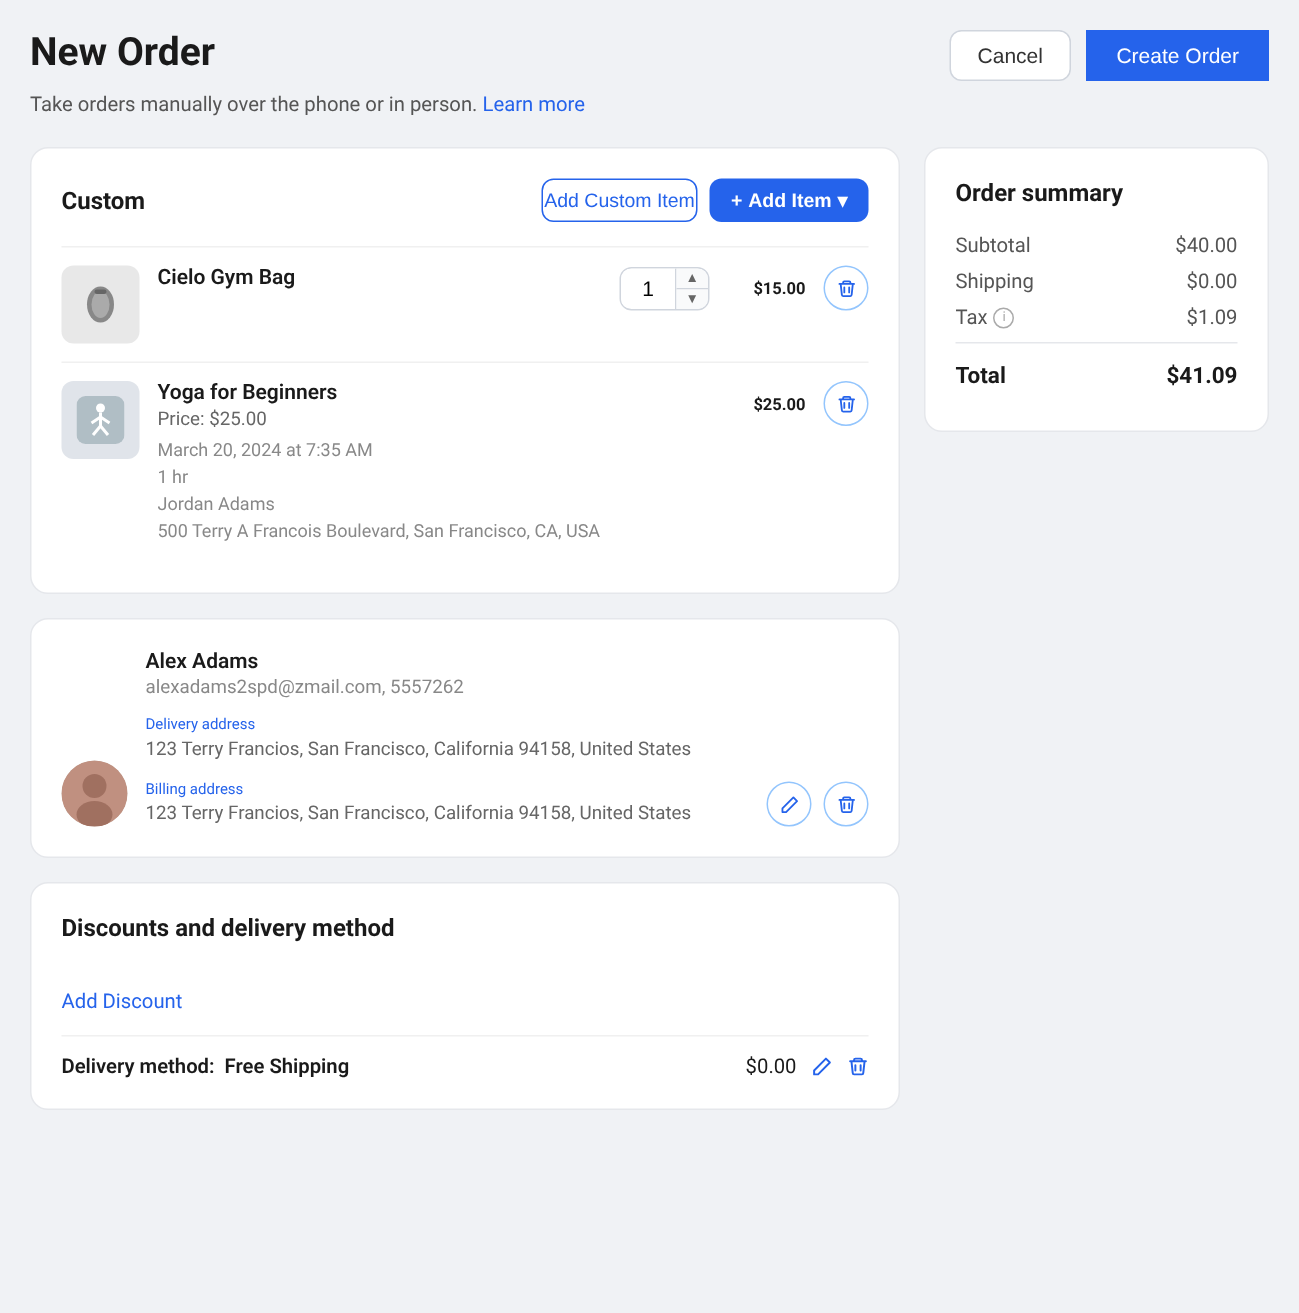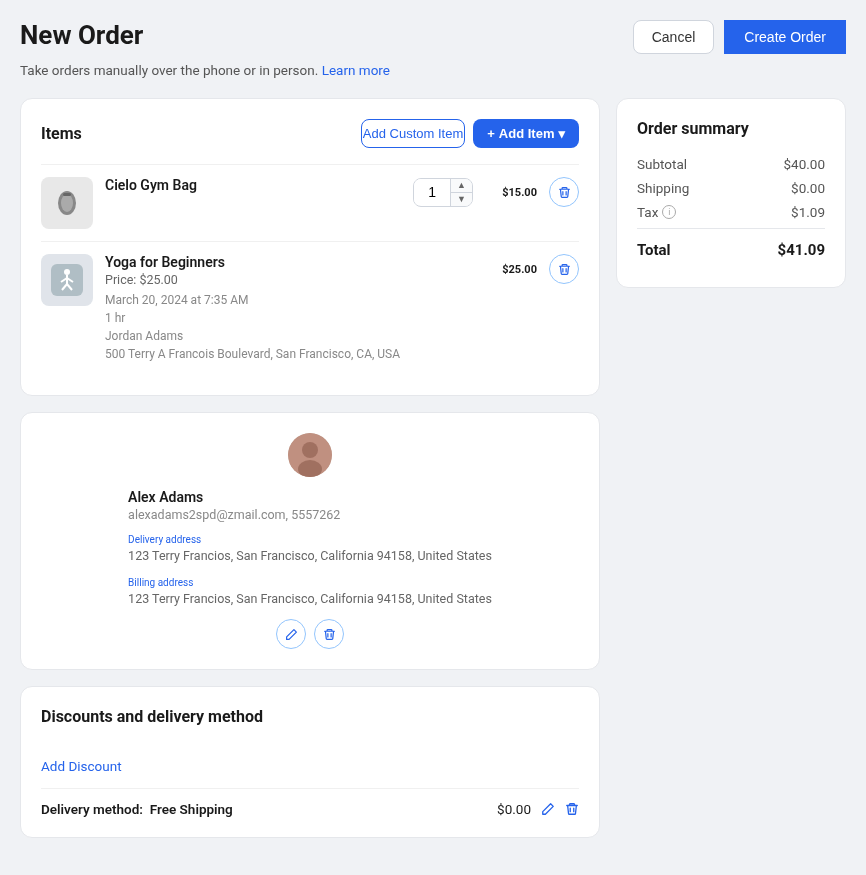--- a/index.html
+++ b/index.html
@@ -243,23 +243,22 @@
       align-items: center;
       justify-content: center;
       font-size: 9px;
       color: #aaa;
     }
     .customer-section .card-title {
       margin-bottom: 16px;
     }
     .customer-row {
       display: flex;
-      align-items: center;
+      align-items: flex-end;
       gap: 12px;
-      flex-direction: column;
     }
     .avatar {
       width: 44px;
       height: 44px;
       border-radius: 50%;
       background: #c5a89a;
       flex-shrink: 0;
       overflow: hidden;
       display: flex;
       align-items: center;
@@ -396,21 +395,21 @@
 <p class="subtitle">
   <span>Take orders manually over the phone or in person.</span>
   <a href="#">Learn more</a>
 </p>
 
 <div class="main-layout">
   <div class="left-col">
 
     <div class="card">
       <div class="card-header">
-        <span class="card-title">Items</span>
+        <span class="card-title">Custom</span>
         <div class="header-buttons">
           <button class="btn-add-custom">Add Custom Item</button>
           <button class="btn-add-item">
             <span>+</span>
             <span>Add Item</span>
             <span>▾</span>
           </button>
         </div>
       </div>
 

